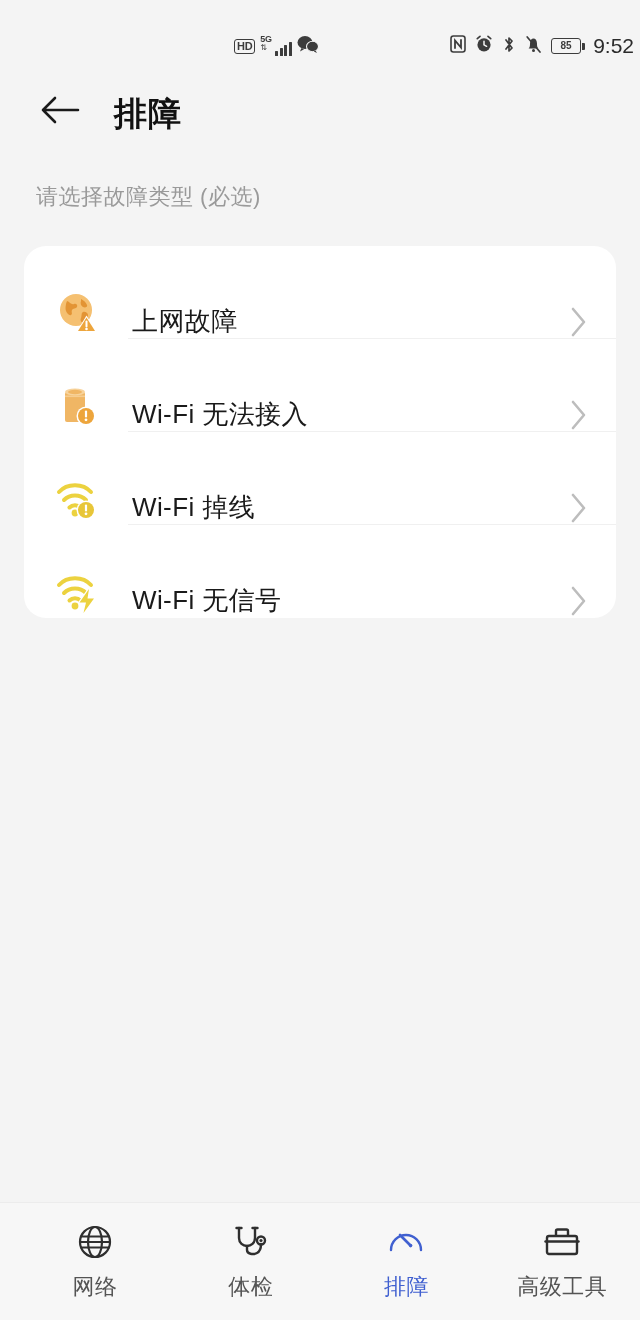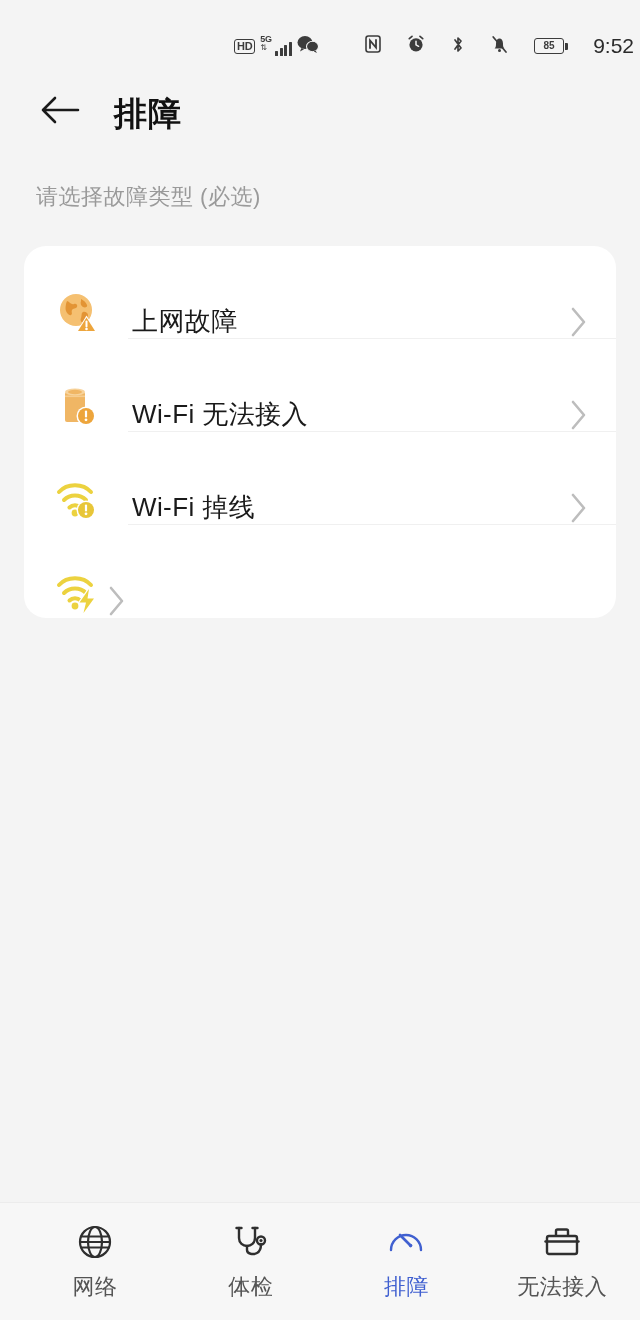--- a/index.html
+++ b/index.html
@@ -10,21 +10,21 @@
     overflow:hidden;
   }
   .screen { position:relative; width:640px; height:1320px; background:#f4f4f4; }
 
   
   .statusbar {
     position:absolute; top:15px; left:0; width:640px; height:62px;
     display:flex; align-items:center;margin-left:16px;
   }
   .sb-left  { position:absolute; left:218px; display:flex; align-items:center; gap:5px; }
-  .sb-right { position:absolute; right:22px; display:flex; align-items:center; gap:26px;padding-left:47px; }
+  .sb-right { position:absolute; right:22px; display:flex; align-items:center; gap:9px;padding-left:47px; }
   .hd-badge {
     font-size:11px; font-weight:700; color:#3c3c3c;
     border:1.6px solid #3c3c3c; border-radius:3px;
     padding:0 2px; line-height:13px; letter-spacing:-.3px;
   }
   .sig { display:flex; position:relative; height:20px; }
   .sig .g5 {
     position:absolute; top:-1px; left:0; font-size:9px; font-weight:700;
     color:#3c3c3c; letter-spacing:-.4px; line-height:9px;
   }
@@ -256,20 +256,21 @@
           <g fill="none" stroke="#ecd23f" stroke-width="4" stroke-linecap="round">
             <path d="M6 18 C14 9 30 9 38 18"></path>
             <path d="M11 26 C17 20 27 20 33 26"></path>
             <path d="M16.5 33.5 C19.5 30.5 24.5 30.5 27.5 33.5"></path>
           </g>
           <circle cx="22" cy="39" r="3.4" fill="#ecd23f"></circle>
           <path d="M36 22 L26.5 35.5 L33 35.5 L30.5 46 L41 31.5 L34.5 31.5 Z" fill="#ecd23f" stroke="#fff" stroke-width="2.4" stroke-linejoin="round"></path>
           <path d="M36 22 L26.5 35.5 L33 35.5 L30.5 46 L41 31.5 L34.5 31.5 Z" fill="#ecd23f"></path>
         </svg>
       </span>
+      <span class="label">Wi-Fi 无信号</span>
       <span class="chev">
         <svg width="20" height="34" viewBox="0 0 20 34">
           <path d="M5 4 L16 17 L5 30" fill="none" stroke="#bdbdbd" stroke-width="2.6" stroke-linecap="round" stroke-linejoin="round"></path>
         </svg>
       </span>
     </div>
   </div>
 
   <div class="bottomnav">
 
@@ -309,17 +310,17 @@
     </div>
 
     <div class="nav-item">
       <span class="nav-ico">
         <svg width="40" height="40" viewBox="0 0 40 40">
           <rect x="5" y="14" width="30" height="18" rx="2" fill="none" stroke="#2f2f2f" stroke-width="2.4"></rect>
           <path d="M3.5 19.5 L36.5 19.5" stroke="#2f2f2f" stroke-width="2.4" stroke-linecap="round"></path>
           <path d="M14 14 L14 9 C14 8 14.6 7.5 15.5 7.5 L24.5 7.5 C25.4 7.5 26 8 26 9 L26 14" fill="none" stroke="#2f2f2f" stroke-width="2.4" stroke-linejoin="round"></path>
         </svg>
       </span>
-      <span class="nav-lbl">无法接入</span>
+      <span class="nav-lbl">高级工具</span>
     </div>
   </div>
 
 </div>
 
 </body></html>

